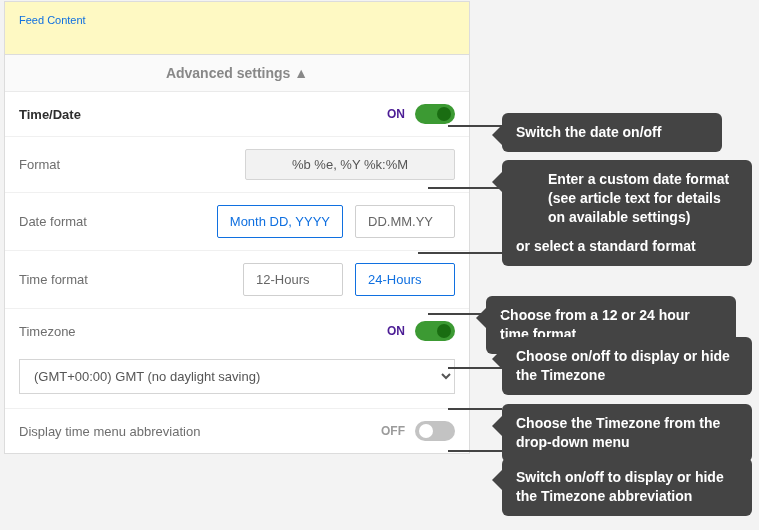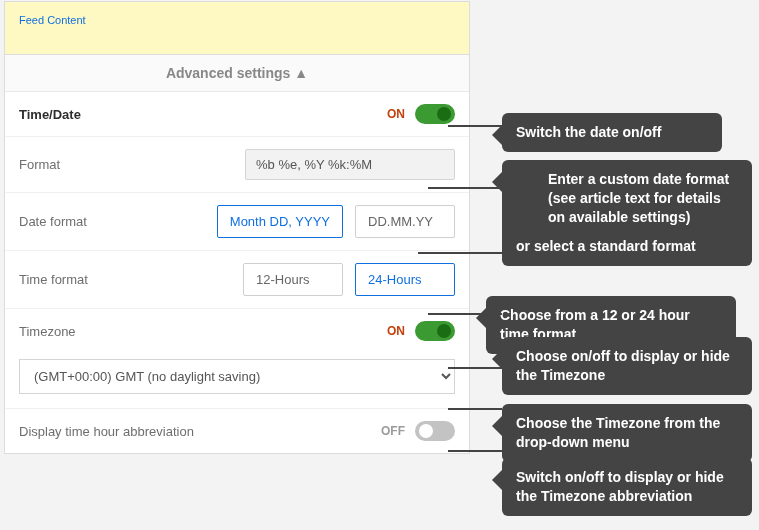--- a/index.html
+++ b/index.html
@@ -58,26 +58,26 @@
   }
   .toggle.on { background: #3c9a33; }
   .toggle .knob {
     width: 14px; height: 14px; border-radius: 50%;
     background: #fff; position: absolute; top: 3px;
   }
   .toggle.on .knob { right: 4px; background: #1a6d12; }
   .toggle.off .knob { left: 4px; background: #fff; }
   .toggle-wrap { display: flex; align-items: center; gap: 10px; }
   .toggle-state { font-size: 12px; font-weight: bold; }
-  .toggle-state.on { color: #c2410c; }
+  .toggle-state.on { color: #4c1d95; }
   .toggle-state.off { color: #9b9b9b; }
   .txtfield {
     width: 210px; padding: 7px 10px; border: 1px solid #d5d5d5;
     border-radius: 2px; background: #f2f2f2; color: #555;
-    font-size: 13px; 
+    font-size: 13px; text-align: center;
   }
   .seg-group { display: flex; gap: 12px; }
   .seg {
     min-width: 120px; padding: 8px 12px; text-align: left;
     border: 1px solid #cfcfcf; border-radius: 2px; background: #fff;
     color: #666; font-size: 13px; cursor: pointer; display: inline-block;
   }
   .seg.sel { border-color: #1070e0; color: #1070e0; }
   .seg.narrow { min-width: 100px; }
   .select-row {
@@ -167,21 +167,21 @@
     </div>
   </div>
 
   <div class="select-row">
     <select class="select">
       <option>(GMT+00:00) GMT (no daylight saving)</option>
     </select>
   </div>
 
   <div class="row">
-    <span class="lbl">Display time hour abbreviation</span>
+    <span class="lbl">Display time menu abbreviation</span>
     <div class="toggle-wrap">
       <span class="toggle-state off">OFF</span>
       <div class="toggle off">
           <div class="knob"></div>
         </div>
     </div>
   </div>
 
 </div>
 

